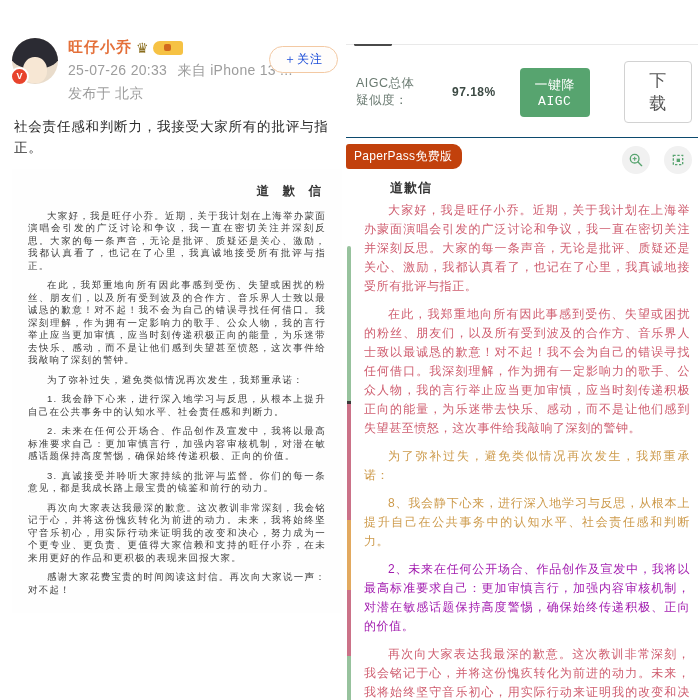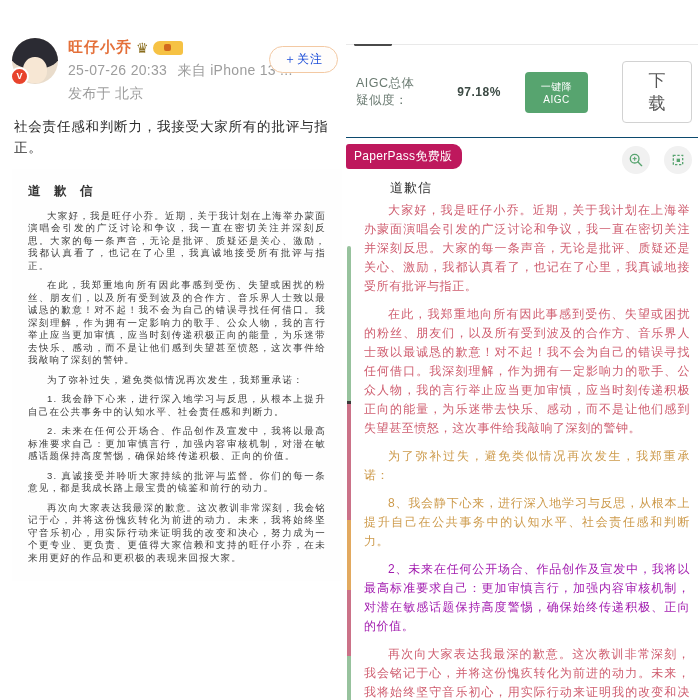--- a/index.html
+++ b/index.html
@@ -23,36 +23,36 @@
   .uname{color:#e4703a;font-size:15px;font-weight:bold;letter-spacing:1px;}
   .crown{color:#8a6d1d;font-size:14px;line-height:1;}
   .vippill{display:inline-flex;align-items:center;justify-content:center;width:30px;height:14px;background:#f6c244;border-radius:7px 3px 3px 7px;}
   .vippill i{display:block;width:7px;height:7px;background:#d2691e;border-radius:2px;}
   .meta{color:#9d9d9d;font-size:14px;margin-top:5px;letter-spacing:0.3px;}
   .meta span{margin-right:6px;}
   .follow{position:absolute;right:4px;top:8px;background:#fffdfb;border:1px solid #f3c9a3;color:#1d4ed8;
     font-size:12px;border-radius:14px;padding:4px 14px;letter-spacing:1px;cursor:pointer;font-family:inherit;}
   .post-text{margin:14px 2px 10px 2px;color:#2a2a2a;font-size:13.5px;line-height:1.55;letter-spacing:0.8px;}
   .letter{margin:0;padding:6px 16px 10px 16px;background:#fefefe;color:#3b3b3b;}
-  .letter-title{text-align:left;font-size:12.5px;font-weight:bold;letter-spacing:5px;color:#333;margin:8px 0 10px 0;}
+  .letter-title{text-align:right;font-size:12.5px;font-weight:bold;letter-spacing:5px;color:#333;margin:8px 0 10px 0;}
   .letter p{margin:0 0 7px 0;font-size:9.5px;line-height:12.5px;letter-spacing:1.2px;text-indent:2em;text-align:justify;}
   
   .detector{position:absolute;left:346px;top:44px;width:352px;height:656px;overflow:hidden;background:#fff;}
   .tabline{border-top:1px solid #e9e9e9;position:relative;height:0;}
   .tabline .tick{position:absolute;left:8px;top:-2px;width:38px;height:3px;background:#4a4a4a;border-radius:2px;}
   .scorebar{display:flex;align-items:center;padding:16px 6px 14px 10px;border-bottom:1px solid #0c4a6e;gap:24px;}
   .slabel{color:#6b7b72;font-size:12.5px;letter-spacing:0.5px;}
   .sval{color:#3c4a44;font-size:12px;font-weight:bold;margin-left:6px;margin-right:auto;letter-spacing:0.5px;}
-  .btn-green{background:#57a46f;color:#fff;border:none;border-radius:4px;font-size:10px;padding:8px 13px;cursor:pointer;letter-spacing:0.5px;font-family:Liberation Sans, sans-serif;}
+  .btn-green{background:#57a46f;color:#fff;border:none;border-radius:4px;font-size:13px;padding:8px 13px;cursor:pointer;letter-spacing:0.5px;font-family:Liberation Mono, monospace;}
   .btn-outline{background:#fff;color:#555;border:1px solid #d2d2d2;border-radius:4px;font-size:17px;padding:7px 23px;margin-left:10px;cursor:pointer;font-family:inherit;}
   .doc{position:relative;padding-top:6px;}
-  .wtag{display:inline-block;background:#be185d;color:#fff;font-size:12px;padding:4px 10px 4px 8px;border-radius:3px 9px 9px 3px;letter-spacing:0.3px;}
+  .wtag{display:inline-block;background:#c2410c;color:#fff;font-size:12px;padding:4px 10px 4px 8px;border-radius:3px 9px 9px 3px;letter-spacing:0.3px;}
   .tools{position:absolute;right:6px;top:8px;display:flex;gap:14px;}
   .circle{width:28px;height:28px;border-radius:50%;background:#f1f1f1;border:none;display:flex;align-items:center;justify-content:center;cursor:pointer;padding:0;}
-  .doc-title{font-size:13px;font-weight:normal;color:#333;margin:10px 0 2px 44px;letter-spacing:1px;}
+  .doc-title{font-size:13px;font-weight:bold;color:#333;margin:10px 0 2px 44px;letter-spacing:1px;}
   .colorbar{position:absolute;left:1px;top:108px;width:4px;border-radius:2px;overflow:hidden;}
   .colorbar i{display:block;width:100%;}
   .seg-g1{height:155px;background:#97c29d;}
   .seg-tick{height:3px;background:#3a3a3a;}
   .seg-p1{height:116px;background:#cb7288;}
   .seg-o1{height:70px;background:#e2a95f;}
   .seg-p2{height:66px;background:#cb7288;}
   .seg-g2{height:86px;background:#97c29d;}
   .doc-body{margin:4px 8px 0 18px;}
   .doc-body p{margin:0 0 9px 0;font-size:12px;line-height:19px;letter-spacing:0.6px;text-indent:2em;text-align:justify;}
@@ -92,20 +92,21 @@
 
   <figure class="letter">
     <h3 class="letter-title">道 歉 信</h3>
     <p>大家好，我是旺仔小乔。近期，关于我计划在上海举办蒙面演唱会引发的广泛讨论和争议，我一直在密切关注并深刻反思。大家的每一条声音，无论是批评、质疑还是关心、激励，我都认真看了，也记在了心里，我真诚地接受所有批评与指正。</p>
     <p>在此，我郑重地向所有因此事感到受伤、失望或困扰的粉丝、朋友们，以及所有受到波及的合作方、音乐界人士致以最诚恳的歉意！对不起！我不会为自己的错误寻找任何借口。我深刻理解，作为拥有一定影响力的歌手、公众人物，我的言行举止应当更加审慎，应当时刻传递积极正向的能量，为乐迷带去快乐、感动，而不是让他们感到失望甚至愤怒，这次事件给我敲响了深刻的警钟。</p>
     <p>为了弥补过失，避免类似情况再次发生，我郑重承诺：</p>
     <p>1. 我会静下心来，进行深入地学习与反思，从根本上提升自己在公共事务中的认知水平、社会责任感和判断力。</p>
     <p>2. 未来在任何公开场合、作品创作及宣发中，我将以最高标准要求自己：更加审慎言行，加强内容审核机制，对潜在敏感话题保持高度警惕，确保始终传递积极、正向的价值。</p>
     <p>3. 真诚接受并聆听大家持续的批评与监督。你们的每一条意见，都是我成长路上最宝贵的镜鉴和前行的动力。</p>
     <p>再次向大家表达我最深的歉意。这次教训非常深刻，我会铭记于心，并将这份愧疚转化为前进的动力。未来，我将始终坚守音乐初心，用实际行动来证明我的改变和决心，努力成为一个更专业、更负责、更值得大家信赖和支持的旺仔小乔，在未来用更好的作品和更积极的表现来回报大家。</p>
+    <p>感谢大家花费宝贵的时间阅读这封信。再次向大家说一声：对不起！</p>
   </figure>
 </section>
 
 <section class="detector">
   <div class="tabline">
     <i class="tick"></i>
   </div>
 
   <div class="scorebar">
     <span class="slabel">AIGC总体疑似度：</span>

